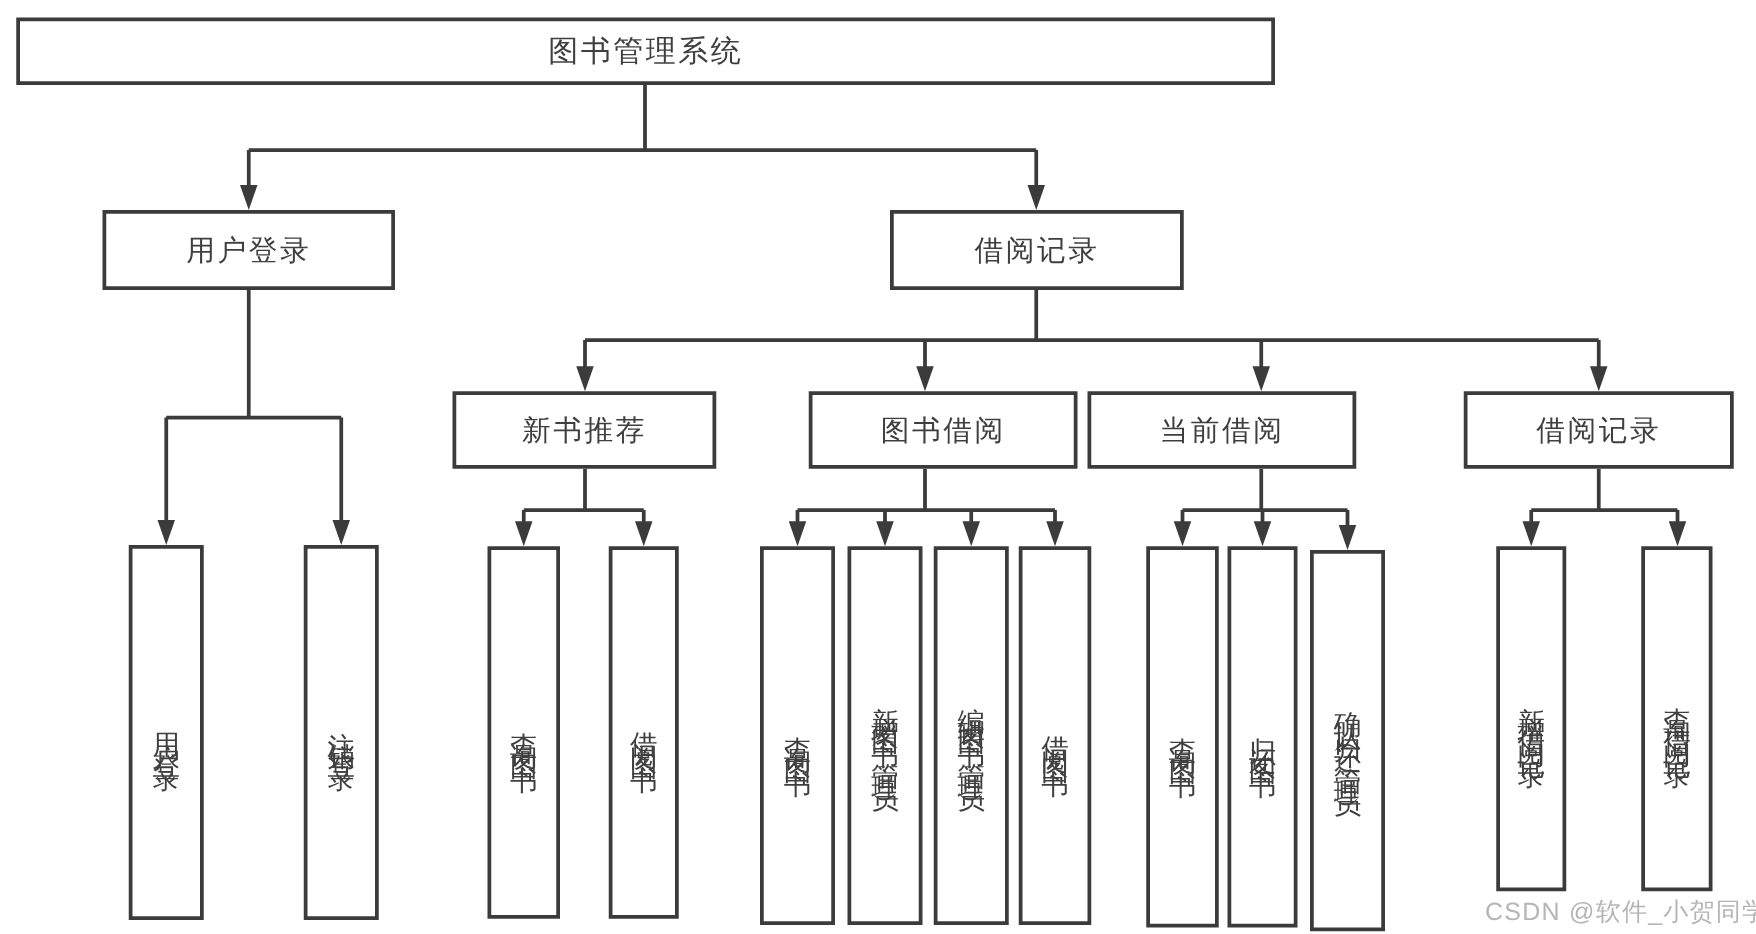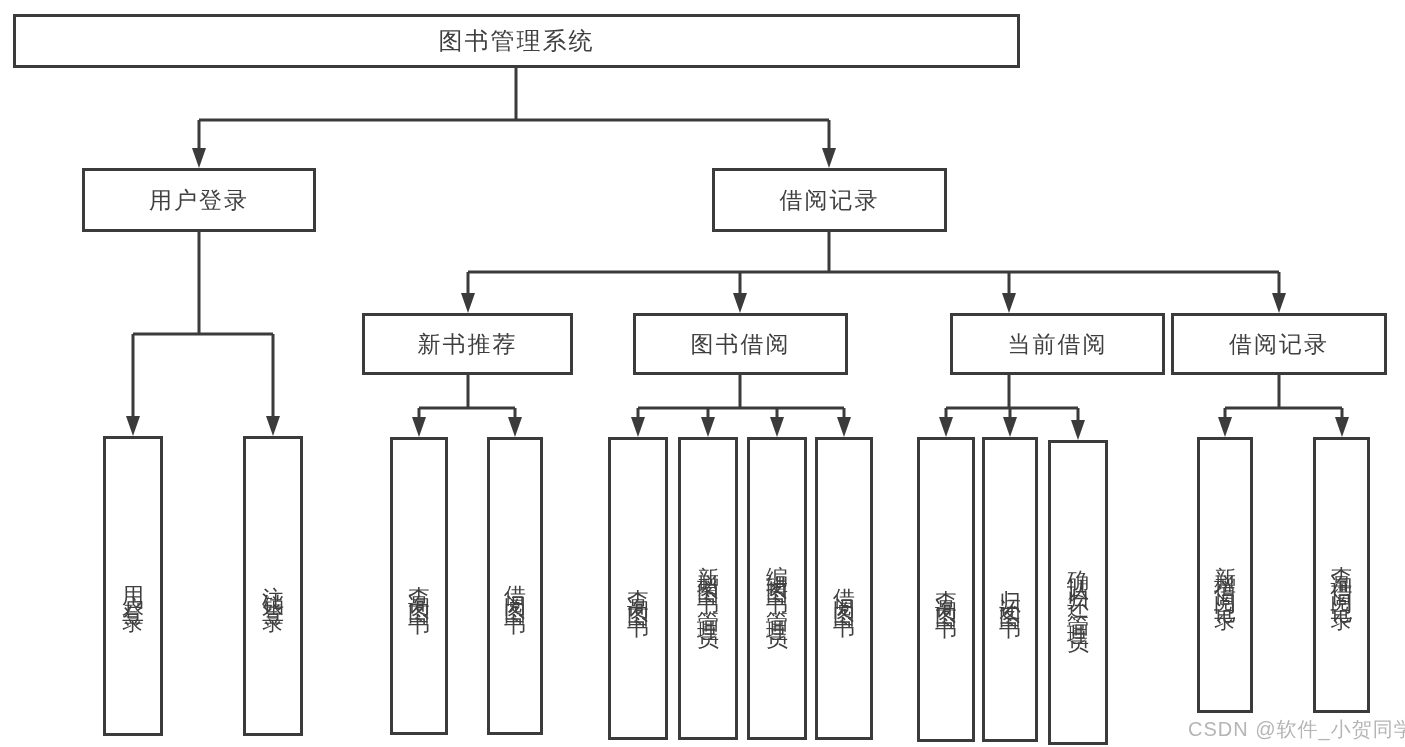--- a/index.html
+++ b/index.html
@@ -87,24 +87,24 @@
   <div class="node hnode" style="left:82px;top:168px;width:234px;height:64px;">
     <span>用户登录</span>
   </div>
   <div class="node hnode" style="left:712px;top:168px;width:235px;height:64px;">
     <span>借阅记录</span>
   </div>
 
   <div class="node hnode" style="left:362px;top:313px;width:211px;height:62px;">
     <span>新书推荐</span>
   </div>
-  <div class="node hnode" style="left:633px;top:313px;width:215px;height:62px;">
+  <div class="node hnode" style="left:647px;top:313px;width:215px;height:62px;">
     <span>图书借阅</span>
   </div>
-  <div class="node hnode" style="left:950px;top:313px;width:215px;height:62px;">
+  <div class="node hnode" style="left:870px;top:313px;width:215px;height:62px;">
     <span>当前借阅</span>
   </div>
   <div class="node hnode" style="left:1171px;top:313px;width:216px;height:62px;">
     <span>借阅记录</span>
   </div>
 
   <div class="node vnode" style="left:103px;top:436px;width:60px;height:300px;">
     <span class="vtext">用户登录</span>
   </div>
   <div class="node vnode" style="left:243px;top:436px;width:60px;height:300px;">

